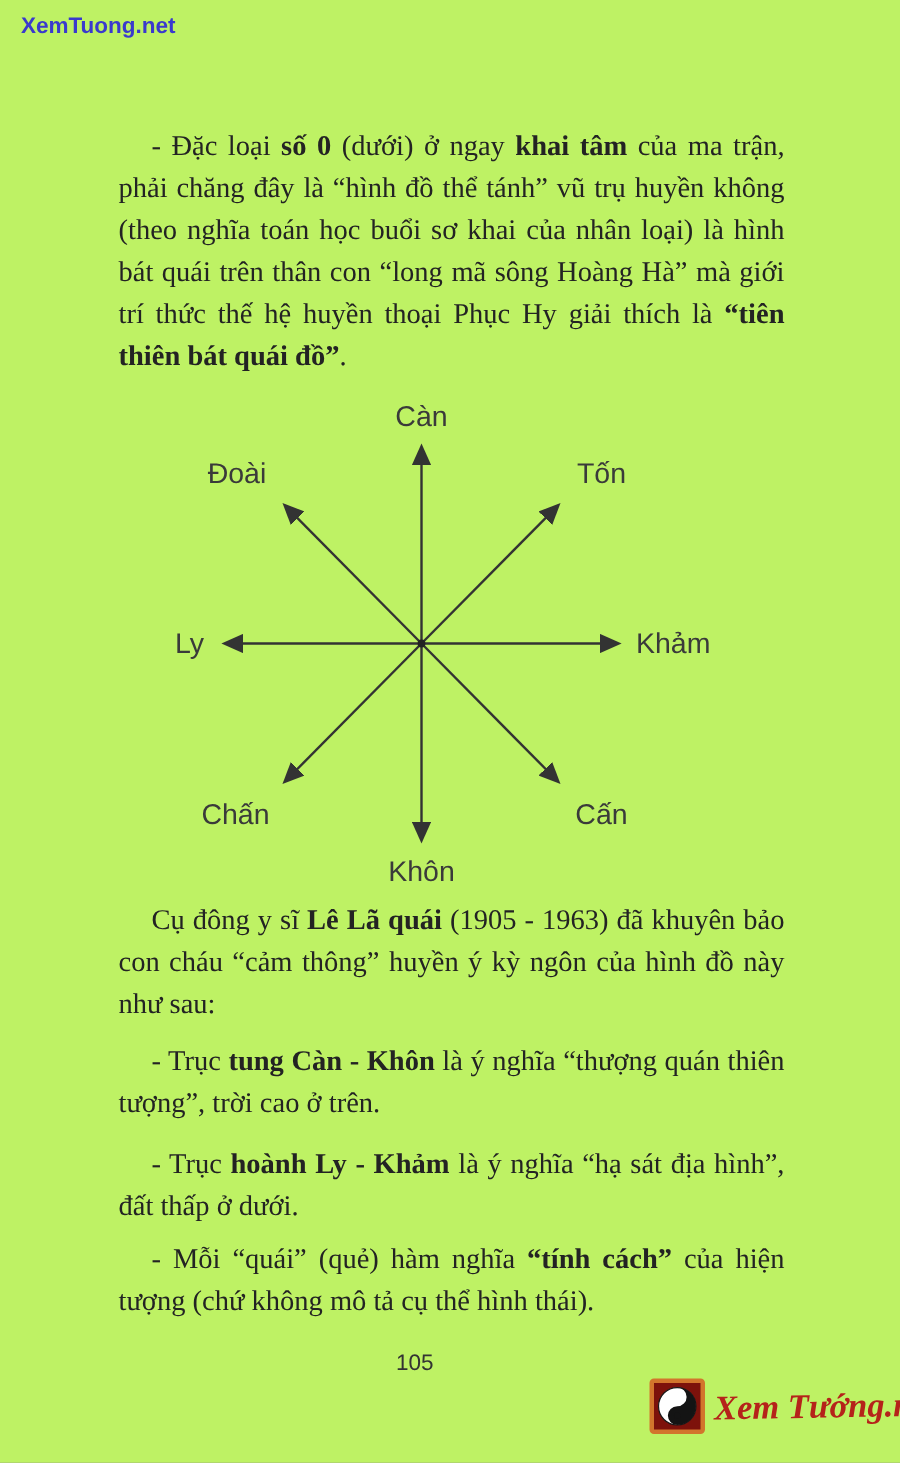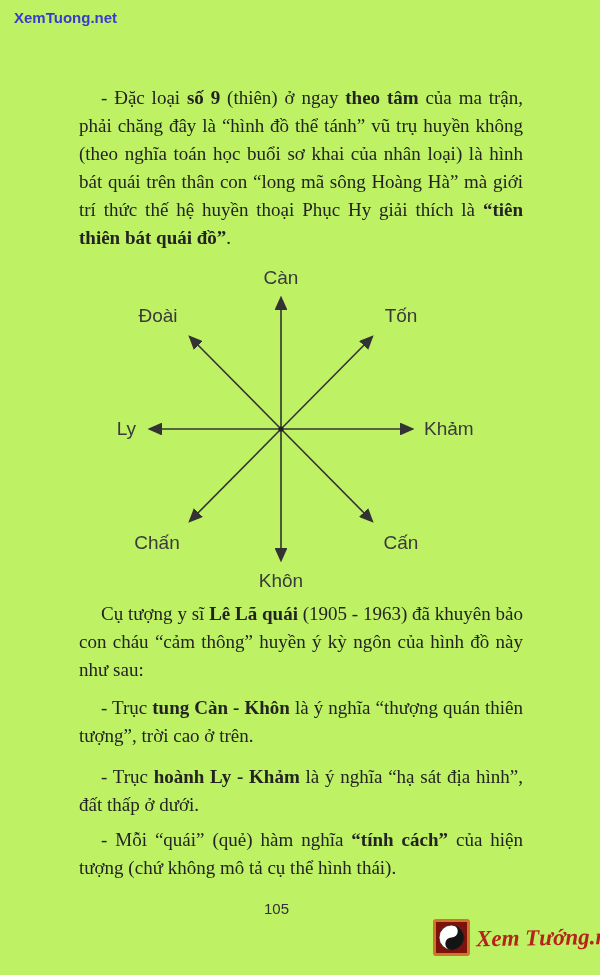--- a/index.html
+++ b/index.html
@@ -63,21 +63,21 @@
     transform:rotate(-1deg);
   }
 </style>
 </head>
 <body>
 
 <div class="page">
 
   <div class="watermark">XemTuong.net</div>
 
-  <p class="para" id="p1"><span>- Đặc loại </span><b>số 9</b><span> (thiên) ở ngay </span><b>theo tâm</b><span> của ma trận, phải chăng đây là “hình đồ thể tánh” vũ trụ huyền không (theo nghĩa toán học buổi sơ khai của nhân loại) là hình bát quái trên thân con “long mã sông Hoàng Hà” mà giới trí thức thế hệ huyền thoại Phục Hy giải thích là </span><b>“tiên thiên bát quái đồ”</b><span>.</span></p>
+  <p class="para" id="p1"><span>- Đặc loại </span><b>số 0</b><span> (dưới) ở ngay </span><b>khai tâm</b><span> của ma trận, phải chăng đây là “hình đồ thể tánh” vũ trụ huyền không (theo nghĩa toán học buổi sơ khai của nhân loại) là hình bát quái trên thân con “long mã sông Hoàng Hà” mà giới trí thức thế hệ huyền thoại Phục Hy giải thích là </span><b>“tiên thiên bát quái đồ”</b><span>.</span></p>
 
   <svg class="diagram" width="600" height="340" viewBox="0 258 600 340">
     <defs>
       <marker id="ah" markerWidth="9" markerHeight="8" refX="7.5" refY="4" orient="auto">
         <path d="M0,0 L9,4 L0,8 Z" fill="#333"></path>
       </marker>
     </defs>
     <g>
       <line x1="281" y1="429" x2="281" y2="298" marker-end="url(#ah)"></line>
       <line x1="281" y1="429" x2="372" y2="337" marker-end="url(#ah)"></line>
@@ -94,21 +94,21 @@
       <text x="401" y="322" text-anchor="middle">Tốn</text>
       <text x="424" y="435" text-anchor="start">Khảm</text>
       <text x="401" y="549" text-anchor="middle">Cấn</text>
       <text x="281" y="587" text-anchor="middle">Khôn</text>
       <text x="157" y="549" text-anchor="middle">Chấn</text>
       <text x="136" y="435" text-anchor="end">Ly</text>
       <text x="158" y="322" text-anchor="middle">Đoài</text>
     </g>
   </svg>
 
-  <p class="para" id="p2"><span>Cụ tượng y sĩ </span><b>Lê Lã quái</b><span> (1905 - 1963) đã khuyên bảo con cháu “cảm thông” huyền ý kỳ ngôn của hình đồ này như sau:</span></p>
+  <p class="para" id="p2"><span>Cụ đông y sĩ </span><b>Lê Lã quái</b><span> (1905 - 1963) đã khuyên bảo con cháu “cảm thông” huyền ý kỳ ngôn của hình đồ này như sau:</span></p>
   <p class="para" id="p3"><span>- Trục </span><b>tung Càn - Khôn</b><span> là ý nghĩa “thượng quán thiên tượng”, trời cao ở trên.</span></p>
   <p class="para" id="p5"><span>- Mỗi “quái” (quẻ) hàm nghĩa </span><b>“tính cách”</b><span> của hiện tượng (chứ không mô tả cụ thể hình thái).</span></p>
   <p class="para" id="p4"><span>- Trục </span><b>hoành Ly - Khảm</b><span> là ý nghĩa “hạ sát địa hình”, đất thấp ở dưới.</span></p>
 
   <div class="page-number">105</div>
 
   <div class="footer-logo">
     <div class="yy-box">
       <svg width="29" height="29" viewBox="0 0 36 36">
         <circle cx="18" cy="18" r="15.5" fill="#ffffff" stroke="#1a1a1a" stroke-width="1"></circle>

